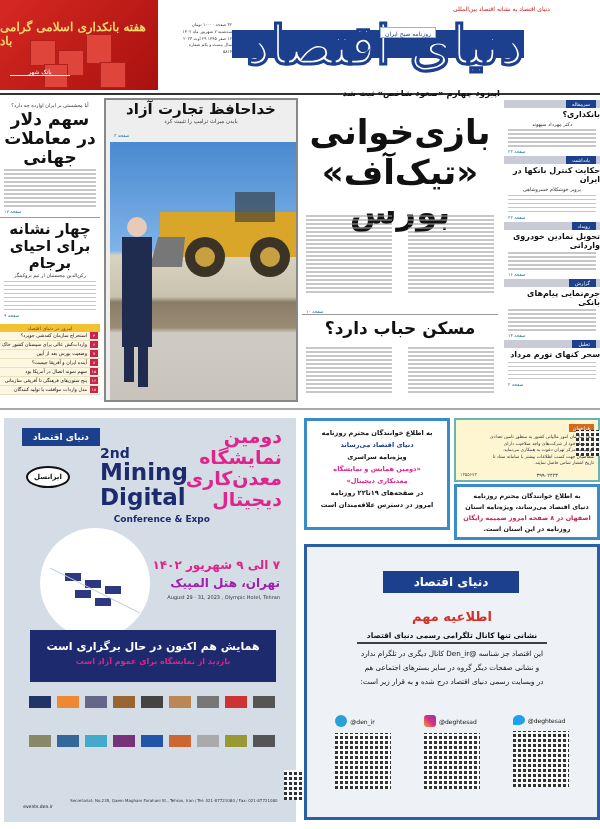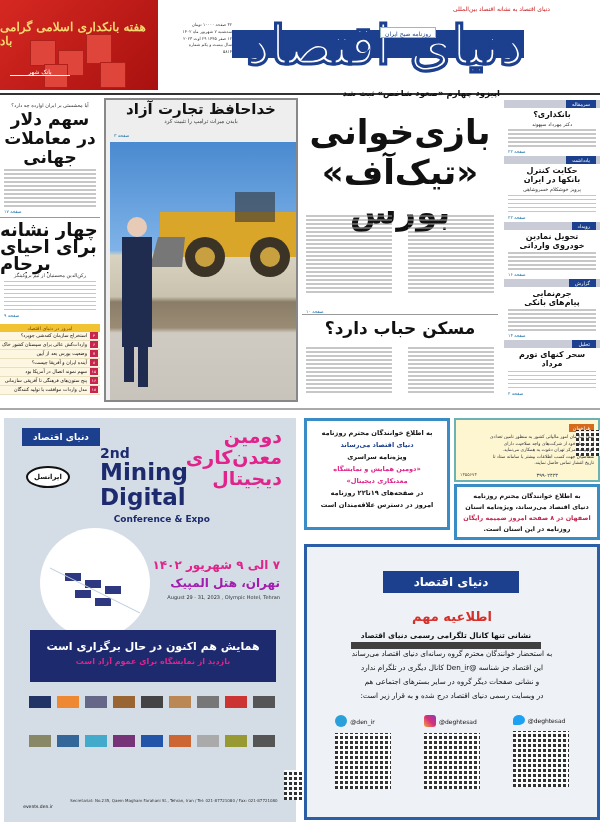--- a/index.html
+++ b/index.html
@@ -12,21 +12,21 @@
 #logo-sub{left:380px;top:27px;width:56px;height:11px;background:#fff;color:#1c3f8e;font-size:6px;text-align:center;line-height:11px;border:1px solid #9bb}
 #tagline{left:400px;top:5px;width:150px;font-size:6px;color:#c22;text-align:right}
 #dateline{left:180px;top:22px;width:52px;font-size:4.2px;line-height:6.8px;color:#333;text-align:right}
 #banner{left:0;top:0;width:158px;height:90px;background:linear-gradient(135deg,#d62822,#a8110f);overflow:hidden}
 #banner .cube{position:absolute;background:#e0453c;border:1px solid #b0201a}
 #banner-title{left:0;top:20px;width:158px;text-align:left;font-family:"DejaVu Serif",serif;font-size:12px;color:#f6d870;font-weight:bold}
 #banner-date{left:10px;top:68px;width:60px;text-align:center;color:#fff;font-size:6px;border-bottom:1px solid #fff}
 #rule{left:0;top:93px;width:600px;height:2px;background:#333}
 .sec-bar{height:8px;background:#c9ccd6;position:relative;margin:2px 0}
 .sec-bar span{position:absolute;right:4px;top:0;height:8px;line-height:8px;font-size:5px;color:#fff;background:#1c3f8e;padding:0 6px}
-.h-small{font-size:8px;font-weight:bold;text-align:center;margin:2px 12px}
+.h-small{font-size:8px;font-weight:bold;text-align:right;margin:2px 0}
 .byline{font-size:5px;text-align:center;color:#333;margin-bottom:2px}
 .body-lines{margin:1px 4px}
 .body-lines div{height:1.6px;background:#999;margin:2.4px 0;opacity:.55}
 .pg{font-size:4.5px;color:#27a;text-align:left;margin:1px 4px}
 
 #right-col{left:504px;top:98px;width:96px;height:304px}
 
 #left-col{left:0;top:98px;width:100px;height:304px}
 #story-lead h2{font-size:17px;line-height:19px;text-align:center;font-weight:900}
 #idx-header{background:#f1c232;font-size:5px;text-align:center;color:#7a4b00;height:8px;line-height:8px}
@@ -273,21 +273,21 @@
         <div></div>
         <div></div>
         <div></div>
         <div></div>
         <div></div>
       </div>
     <div class="pg">صفحه ۱۷</div>
   </div>
   <div style="height:1px;background:#999;margin:3px 0"></div>
   <div>
-    <h2 style="font-size:18px;line-height:17px;text-align:left;font-weight:900">چهار نشانه برای احیای برجام</h2>
+    <h2 style="font-size:15px;line-height:17px;text-align:center;font-weight:900">چهار نشانه برای احیای برجام</h2>
     <div class="byline">رکن‌الدین محسنیان از تیم بروکینگز</div>
     <div class="body-lines">
         <div></div>
         <div></div>
         <div></div>
         <div></div>
         <div></div>
         <div></div>
         <div></div>
         <div></div>
@@ -329,20 +329,21 @@
   </div>
 </div>
 
 <div class="abs" style="left:0;top:408px;width:600px;height:2px;background:#aaa"></div>
 
 <div id="mining-ad" class="abs">
   <div class="abs" style="left:18px;top:10px;width:78px;height:18px;background:#1c3f8e;color:#fff;font-size:9px;text-align:center;line-height:18px;font-weight:bold">دنیای اقتصاد</div>
   <div class="abs" style="left:22px;top:48px;width:44px;height:22px;border:2px solid #111;border-radius:50%;font-size:7px;text-align:center;line-height:18px;font-weight:bold;background:#fff">ایرانسل</div>
   <div class="abs" style="right:14px;top:8px;width:110px;color:#e0248b;font-size:19px;line-height:21px;font-weight:900;text-align:right">
     <div>دومین</div>
+      <div>نمایشگاه</div>
       <div>معدن‌کاری</div>
       <div>دیجیتال</div>
   </div>
   <div class="abs" style="left:96px;top:28px;width:86px;direction:ltr;color:#1d2a6e;font-weight:900;text-align:left;line-height:25px">
     <div style="font-size:14px;line-height:14px">2nd</div>
     <div style="font-size:23px">Mining</div>
     <div style="font-size:23px">Digital</div>
   </div>
   <div class="abs" style="left:96px;top:96px;width:110px;direction:ltr;color:#1d2a6e;font-size:9px;font-weight:bold;text-align:right">Conference &amp; Expo</div>
   <div class="abs" style="left:36px;top:110px;width:110px;height:110px;border-radius:50%;background:#fff">
@@ -414,23 +415,22 @@
     <div>به اطلاع خوانندگان محترم روزنامه</div>
     <div>دنیای اقتصاد می‌رساند، ویژه‌نامه استان</div>
     <div style="color:#c7254e">اصفهان در ۸ صفحه امروز ضمیمه رایگان</div>
     <div>روزنامه در این استان است.</div>
   </div>
 </div>
 
 <div id="telegram-ad" class="abs">
   <div class="abs" style="left:76px;top:24px;width:136px;height:22px;background:#1c3f8e;color:#fff;font-size:12px;font-weight:bold;text-align:center;line-height:22px">دنیای اقتصاد</div>
   <div class="abs center" style="left:0;top:62px;width:290px;color:#d6302a;font-size:13px;font-weight:900">اطلاعیه مهم</div>
-  <div class="abs center" style="left:44px;top:84px;width:190px;font-size:7.5px;font-weight:bold;border-bottom:7px solid #404040;padding-bottom:2px">نشانی تنها کانال تلگرامی رسمی دنیای اقتصاد</div>
+  <div class="abs center" style="left:50px;top:84px;width:190px;font-size:7.5px;font-weight:bold;border-bottom:2px solid #404040;padding-bottom:2px">نشانی تنها کانال تلگرامی رسمی دنیای اقتصاد</div>
   <div class="abs center" style="left:0;top:100px;width:290px;font-size:7.2px;line-height:14px">
-    <div>به استحضار خوانندگان محترم گروه رسانه‌ای دنیای اقتصاد می‌رساند</div>
     <div>این اقتصاد جز شناسه @Den_ir کانال دیگری در تلگرام ندارد</div>
     <div>و نشانی صفحات دیگر گروه در سایر بسترهای اجتماعی هم</div>
     <div>در وبسایت رسمی دنیای اقتصاد درج شده و به قرار زیر است:</div>
   </div>
   <div class="abs" style="left:12px;top:168px;width:266px;height:96px;display:flex;direction:ltr;justify-content:space-around">
     <div style="text-align:center">
       <div style="display:flex;align-items:center;gap:3px;font-size:6px;margin-bottom:6px">
           <span style="width:12px;height:12px;border-radius:50%;background:#2aa0da;display:inline-block"></span>
           <span>@den_ir</span>
         </div>

